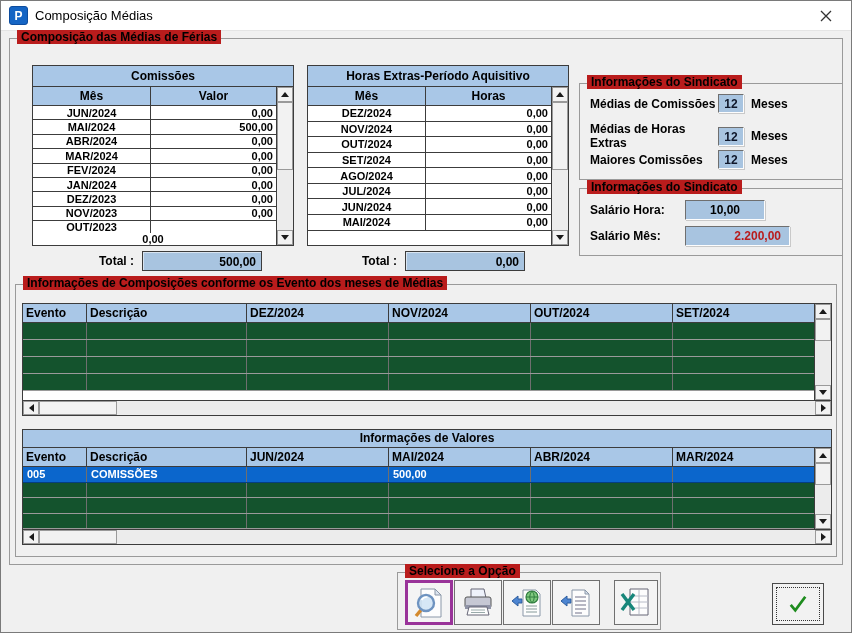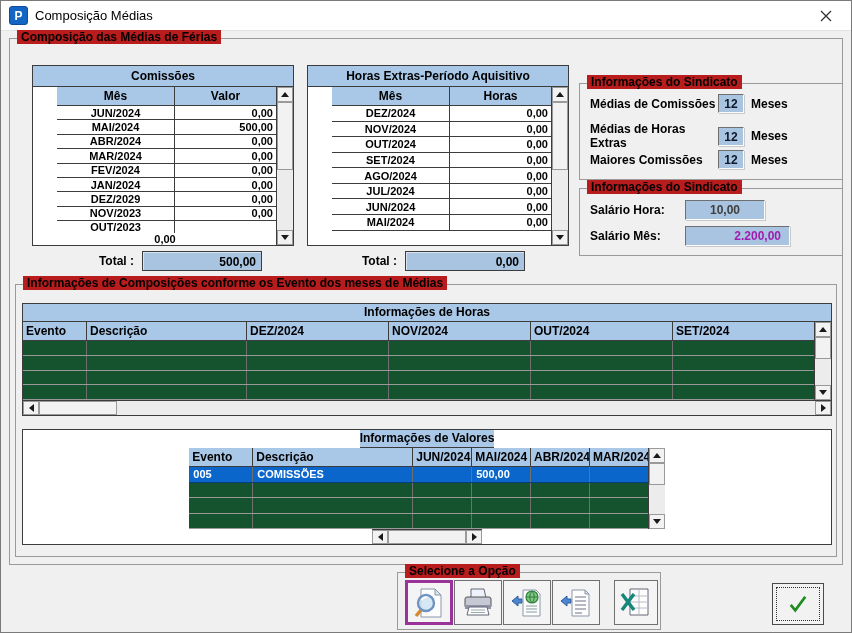--- a/index.html
+++ b/index.html
@@ -21,21 +21,21 @@
   .group { position:absolute; border:1px solid #9a9a9a; box-sizing:border-box; }
   .group-label { position:absolute; top:-9px; left:7px; background:#b91c1c; padding:0 4px;
                  font-size:12px; font-weight:bold; color:#000; white-space:nowrap; }
 
   
   .mini-table { position:absolute; border:1px solid #3c3c3c; background:#fff; display:flex;
                 flex-direction:column; box-sizing:border-box; }
   .mt-title { height:20px; background:#a9c7e7; border-bottom:1px solid #3c3c3c; text-align:center;
               font-weight:bold; font-size:12px; line-height:20px; }
   .mt-body { flex:1; display:flex; min-height:0; }
-  .mt-grid { flex:1; display:flex; flex-direction:column; min-width:0;margin-left:24px; }
+  .mt-grid { flex:1; display:flex; flex-direction:column; min-width:0; }
   .mt-header { display:flex; height:18px; background:#a9c7e7; border-bottom:1px solid #3c3c3c;
                font-weight:bold; font-size:12px; }
   .mt-header .c1 { width:118px; border-right:1px solid #3c3c3c; text-align:center; line-height:18px; box-sizing:border-box;}
   .mt-header .c2 { flex:1; text-align:center; line-height:18px; }
   .mt-row { display:flex; flex:1; border-bottom:1px solid #3c3c3c; font-weight:bold; font-size:11px;
             align-items:center; background:#fff; }
   .mt-row:last-child { border-bottom:none;flex-direction:column; }
   .mt-row .c1 { width:118px; border-right:1px solid #3c3c3c; text-align:center; align-self:stretch;
                 display:flex; align-items:center; justify-content:center; box-sizing:border-box;}
   .mt-row .c2 { flex:1; text-align:right; padding-right:3px; box-sizing:border-box; overflow:hidden; }
@@ -150,21 +150,21 @@
           </div>
         <div class="mt-row">
             <div class="c1">FEV/2024</div>
             <div class="c2">0,00</div>
           </div>
         <div class="mt-row">
             <div class="c1">JAN/2024</div>
             <div class="c2">0,00</div>
           </div>
         <div class="mt-row">
-            <div class="c1">DEZ/2029</div>
+            <div class="c1">DEZ/2023</div>
             <div class="c2">0,00</div>
           </div>
         <div class="mt-row">
             <div class="c1">NOV/2023</div>
             <div class="c2">0,00</div>
           </div>
         <div class="mt-row">
             <div class="c1">OUT/2023</div>
             <div class="c2">0,00</div>
           </div>
@@ -265,34 +265,33 @@
       <span style="width:128px;">Maiores Comissões</span>
       <div class="val-box" style="width:26px; height:19px; line-height:18px;">12</div>
       <span style="margin-left:7px;">Meses</span>
     </div>
   </div>
 
   <div class="group" style="left:578px; top:187px; width:264px; height:68px;">
     <div class="group-label">Informações do Sindicato</div>
     <div class="sind-row" style="position:absolute; left:10px; top:11px;">
       <span style="width:95px;">Salário Hora:</span>
-      <div class="val-box" style="width:80px; height:20px; line-height:19px; color:#404040;">10,00</div>
+      <div class="val-box" style="width:80px; height:20px; line-height:19px; color:#000000;">10,00</div>
     </div>
     <div class="sind-row" style="position:absolute; left:10px; top:37px;">
       <span style="width:95px;">Salário Mês:</span>
-      <div class="val-box" style="width:105px; height:20px; line-height:19px; color:#a21caf; text-align:right; padding-right:8px;">2.200,00</div>
+      <div class="val-box" style="width:105px; height:20px; line-height:19px; color:#b91c1c; text-align:right; padding-right:8px;">2.200,00</div>
     </div>
   </div>
 
   <div class="group" style="left:14px; top:283px; width:822px; height:273px;">
     <div class="group-label">Informações de Composições conforme os Evento dos meses de Médias</div>
   </div>
 
   <div class="big-table" style="left:21px; top:302px; width:810px; height:113px;">
-    <div class="bt-title">Informações de Horas</div>
     <div class="bt-main">
       <div class="bt-grid">
         <div class="bt-header">
           <div class="ce">Evento</div>
           <div class="cd">Descrição</div>
           <div class="cm">DEZ/2024</div>
           <div class="cm">NOV/2024</div>
           <div class="cm">OUT/2024</div>
           <div class="cm">SET/2024</div>
         </div>
@@ -346,21 +345,21 @@
           <div class="tri-left"></div>
         </div>
       <div class="sb-thumb"></div>
       <div class="sb-track"></div>
       <div class="sb-btn">
           <div class="tri-right"></div>
         </div>
     </div>
   </div>
 
-  <div class="big-table" style="left:21px; top:428px; width:810px; height:116px;align-items:center;">
+  <div class="big-table" style="left:21px; top:428px; width:810px; height:116px;">
     <div class="bt-title">Informações de Valores</div>
     <div class="bt-main">
       <div class="bt-grid">
         <div class="bt-header">
           <div class="ce">Evento</div>
           <div class="cd">Descrição</div>
           <div class="cm">JUN/2024</div>
           <div class="cm">MAI/2024</div>
           <div class="cm">ABR/2024</div>
           <div class="cm">MAR/2024</div>

